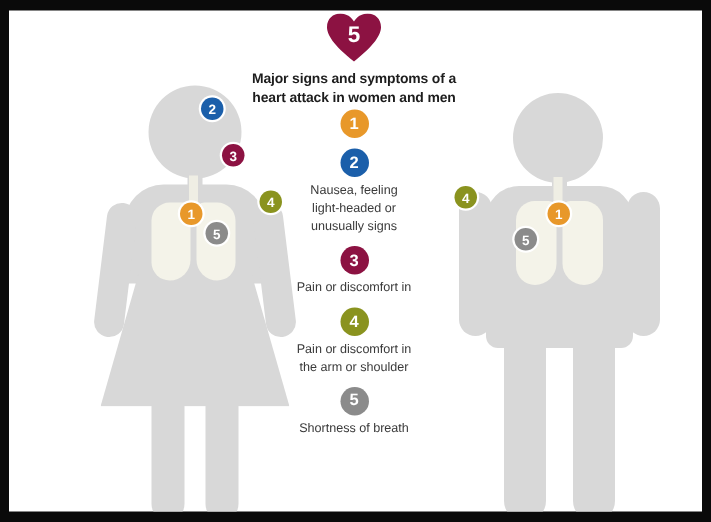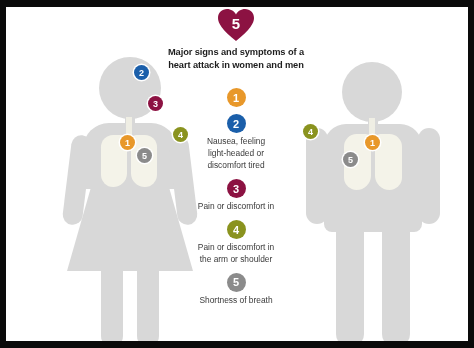--- a/index.html
+++ b/index.html
@@ -52,21 +52,21 @@
 
   
   #center{position:absolute;left:140px;top:2px;width:180px;text-align:center;}
   #heart-wrap{display:flex;justify-content:center;margin-bottom:4px;}
   .heart{position:relative;width:36px;height:33px;}
   .heart span{position:absolute;left:0;top:0;width:100%;height:100%;
               display:flex;align-items:center;justify-content:center;
               color:#fff;font-size:15px;font-weight:bold;padding-bottom:5px;
               box-sizing:border-box;z-index:2;}
   #title{font-size:9.3px;font-weight:bold;color:#1d1d1d;line-height:1.42;
-         margin:0 0 16px 0;letter-spacing:-0.1px;}
+         margin:0 0 1px 0;letter-spacing:-0.1px;}
   .item{margin-bottom:7px;}
   .item .dot{margin:0 auto 3px auto;position:relative;}
   .item .txt{font-size:8.4px;color:#3a3a3a;line-height:1.42;}
   .dot-inline{position:relative;width:19px;height:19px;border-radius:50%;
               display:flex;align-items:center;justify-content:center;
               color:#fff;font-weight:bold;font-size:11px;}
 </style>
 </head>
 <body>
 
@@ -129,21 +129,21 @@
           <div class="item">
             <div class="dot dot-inline" style="background: rgb(232, 152, 42);">1</div>
             <div class="txt">
             </div>
           </div>
           <div class="item">
             <div class="dot dot-inline" style="background: rgb(27, 95, 170);">2</div>
             <div class="txt">
               <div>Nausea, feeling</div>
               <div>light-headed or</div>
-              <div>discomfort tired</div>
+              <div>unusually signs</div>
             </div>
           </div>
           <div class="item">
             <div class="dot dot-inline" style="background: rgb(140, 18, 66);">3</div>
             <div class="txt">
               <div>Pain or discomfort in</div>
             </div>
           </div>
           <div class="item">
             <div class="dot dot-inline" style="background: rgb(138, 147, 31);">4</div>

